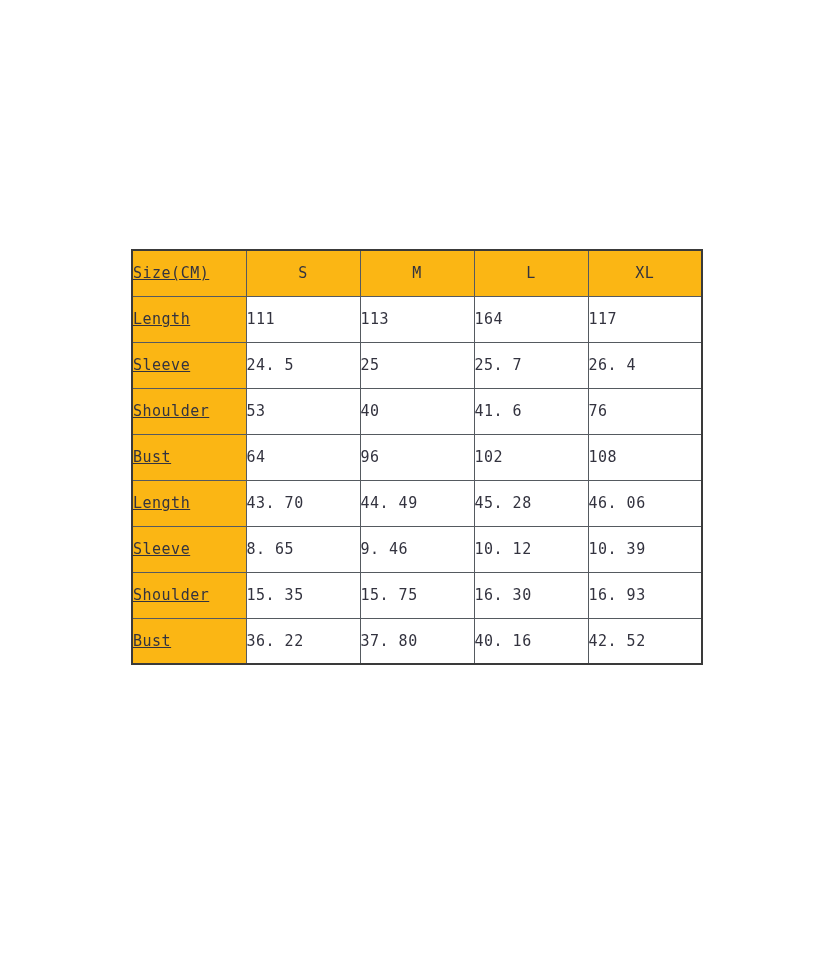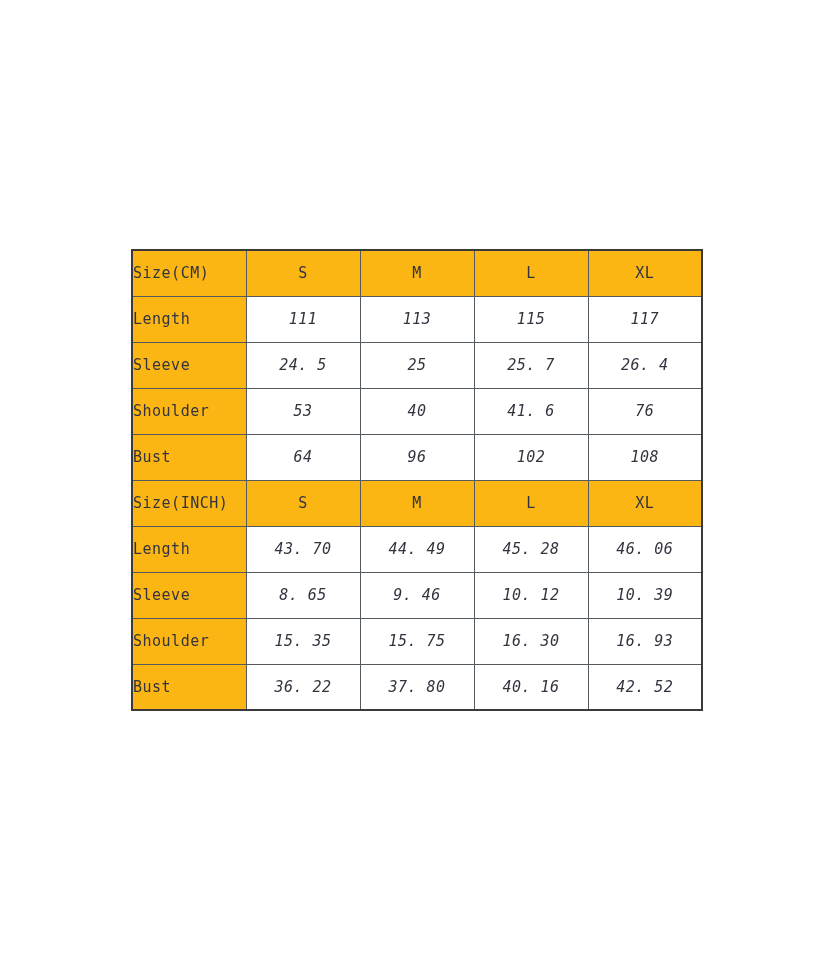--- a/index.html
+++ b/index.html
@@ -43,36 +43,35 @@
     vertical-align: middle;
   }
 
   
   td.rowlabel {
     background: #FBB614;
     text-align: left;
     padding-left: 7px;
     font-size: 14.5px;
     letter-spacing: 0.6px;
+    text-decoration: underline;
   }
 
   
   tr.header-row td {
     background: #FBB614;
   }
   tr.header-row td.sizecol {
     text-align: center;
     font-size: 15px;
   }
 
   
   td.value {
     background: #ffffff;
-    text-align: center;
-    font-style: italic;
   }
 </style>
 </head>
 <body>
 
 <div id="size-chart-wrap">
   <table class="size-table">
     <colgroup>
       <col class="label-col">
       <col class="val-col">
@@ -87,21 +86,21 @@
         <td class="sizecol">S</td>
         <td class="sizecol">M</td>
         <td class="sizecol">L</td>
         <td class="sizecol">XL</td>
       </tr>
 
       <tr>
         <td class="rowlabel">Length</td>
         <td class="value">111</td>
         <td class="value">113</td>
-        <td class="value">115</td>
+        <td class="value">164</td>
         <td class="value">117</td>
       </tr>
 
       <tr>
         <td class="rowlabel">Sleeve</td>
         <td class="value">24. 5</td>
         <td class="value">25</td>
         <td class="value">25. 7</td>
         <td class="value">26. 4</td>
       </tr>
@@ -115,27 +114,20 @@
       </tr>
 
       <tr>
         <td class="rowlabel">Bust</td>
         <td class="value">64</td>
         <td class="value">96</td>
         <td class="value">102</td>
         <td class="value">108</td>
       </tr>
 
-      <tr class="header-row">
-        <td class="rowlabel">Size(INCH)</td>
-        <td class="sizecol">S</td>
-        <td class="sizecol">M</td>
-        <td class="sizecol">L</td>
-        <td class="sizecol">XL</td>
-      </tr>
 
       <tr>
         <td class="rowlabel">Length</td>
         <td class="value">43. 70</td>
         <td class="value">44. 49</td>
         <td class="value">45. 28</td>
         <td class="value">46. 06</td>
       </tr>
 
       <tr>

